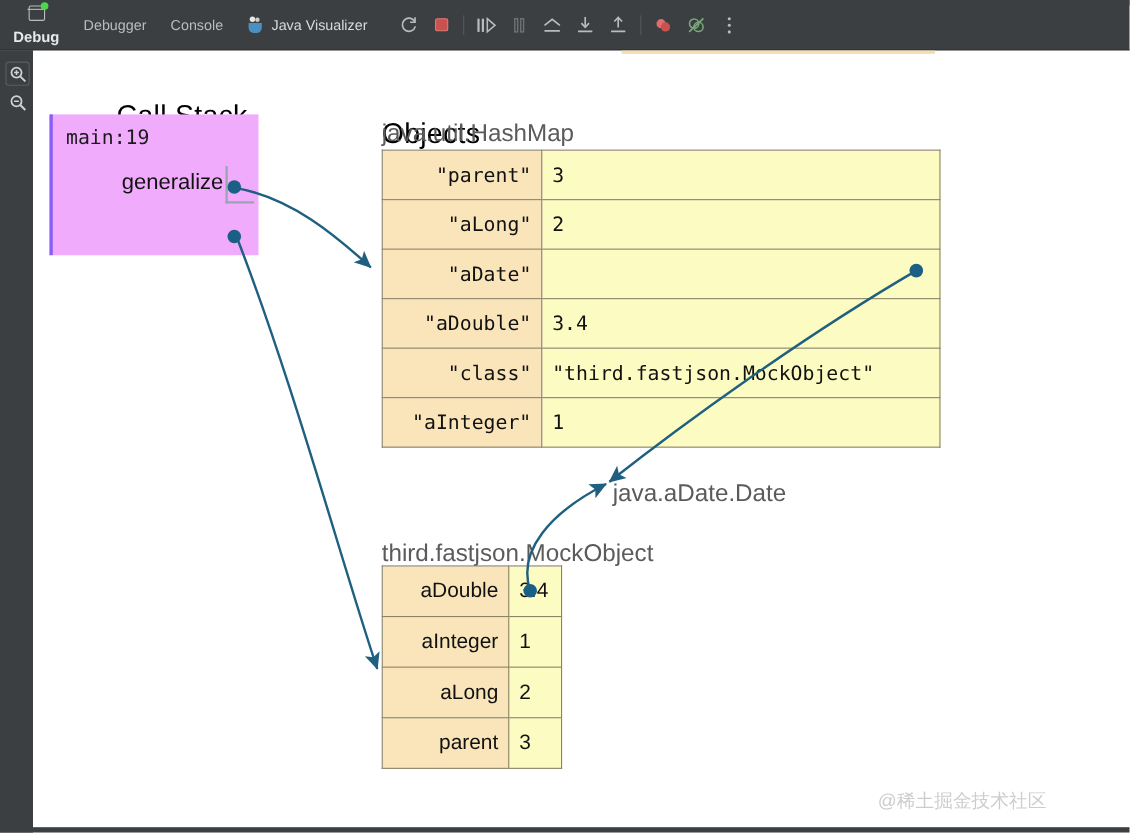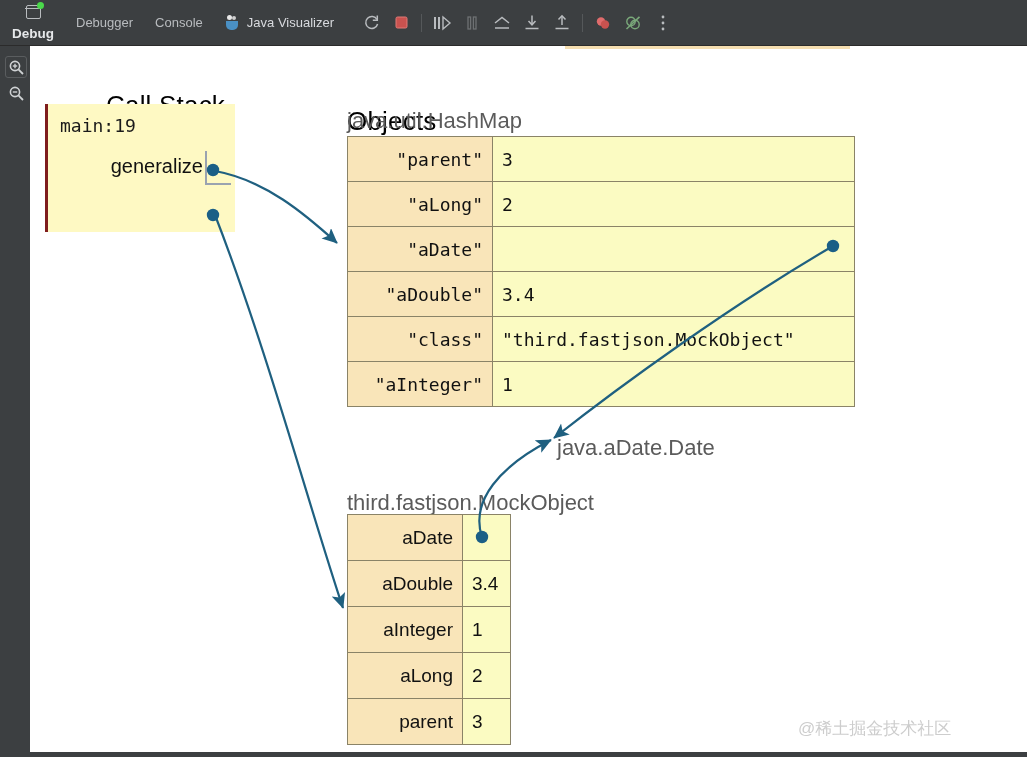--- a/index.html
+++ b/index.html
@@ -93,22 +93,22 @@
   .heading {
     position:absolute; font-size: 26px; color:#000; font-weight: normal;
     letter-spacing: 0.2px;
   }
   #h-callstack { left: 76px; top: 44px; }
   #h-objects  { left: 317px; top: 44px; margin-top: 16px; }
 
   
   .frame {
     position:absolute; left:15px; top:58px; width:190px; height:128px;
-    background:#fef9c3;
-    border-left: 3px solid #7f1d1d;
+    background:#f0abfc;
+    border-left: 3px solid #8b5cf6;
   }
   .frame .fname {
     position:absolute; left:12px; top:11px;
     font-family:"DejaVu Sans Mono", monospace; font-size:18px; color:#1a1a1a;
   }
   .slot {
     position:absolute; right:0px; width:160px; height:40px;
   }
   .slot .stext {
     position:absolute; right: 32px; top: 6px;
@@ -328,24 +328,20 @@
         <tr>
             <td class="k mono">"aInteger"</td>
             <td class="v mono">1</td>
           </tr>
       </tbody>
     </table>
 
     <table class="otable" id="tbl-mock">
       <tbody>
         <tr>
-            <td class="k sans">aDate</td>
-            <td class="v sans"></td>
-          </tr>
-        <tr>
             <td class="k sans">aDouble</td>
             <td class="v sans">3.4</td>
           </tr>
         <tr>
             <td class="k sans">aInteger</td>
             <td class="v sans">1</td>
           </tr>
         <tr>
             <td class="k sans">aLong</td>
             <td class="v sans">2</td>

